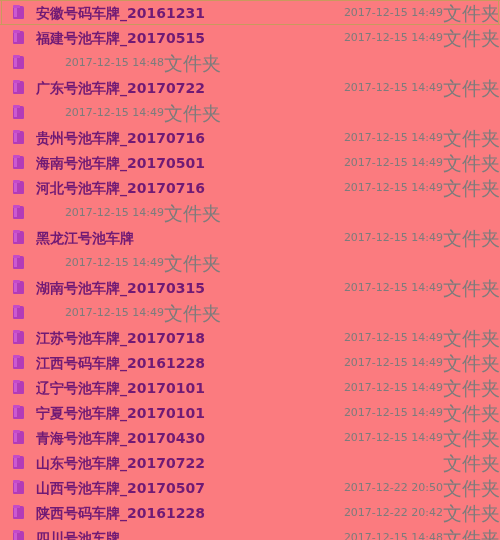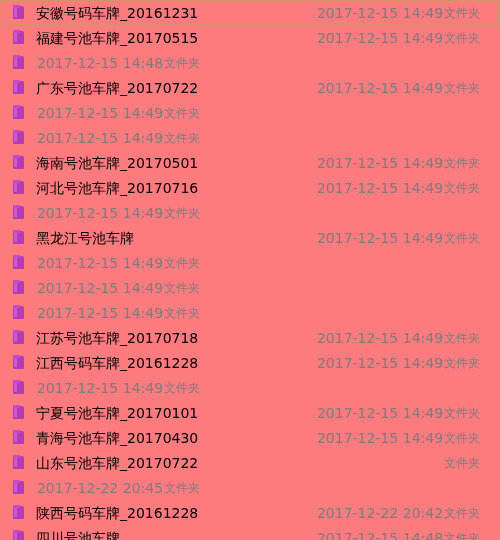--- a/index.html
+++ b/index.html
@@ -87,42 +87,43 @@
     left: 1px;
     top: 3px;
     width: 3px;
     height: 9px;
     background: #d05fd4;
     opacity: .85;
   }
 
   .name {
     flex: 1 1 auto;
-    color: #000000;
+    color: #701a75;
     font-size: 14px;
     line-height: 18px;
     white-space: nowrap;
     overflow: hidden;
     letter-spacing: 0px;
+    font-weight: bold;
   }
 
   .date {
     flex: 0 0 128px;
-    text-align: center;
+    text-align: right;
     color: #7c7c7c;
-    font-size: 14px;
+    font-size: 11px;
     line-height: 18px;
     white-space: nowrap;
   }
 
   .type {
     flex: 0 0 56px;
     text-align: left;
     color: #7c7c7c;
-    font-size: 12px;
+    font-size: 19px;
     line-height: 18px;
     white-space: nowrap;
   }
 </style>
 </head>
 <body>
 
 <div id="file-list">
     <div class="row selected">
       <span class="folder-icon">
@@ -171,20 +172,21 @@
       </span>
       <span class="date">2017-12-15 14:49</span>
       <span class="type">文件夹</span>
     </div>
     <div class="row">
       <span class="folder-icon">
         <span class="body"></span>
         <span class="tab"></span>
         <span class="shine"></span>
       </span>
+      <span class="name">贵州号池车牌_20170716</span>
       <span class="date">2017-12-15 14:49</span>
       <span class="type">文件夹</span>
     </div>
     <div class="row">
       <span class="folder-icon">
         <span class="body"></span>
         <span class="tab"></span>
         <span class="shine"></span>
       </span>
       <span class="name">海南号池车牌_20170501</span>
@@ -228,20 +230,21 @@
       </span>
       <span class="date">2017-12-15 14:49</span>
       <span class="type">文件夹</span>
     </div>
     <div class="row">
       <span class="folder-icon">
         <span class="body"></span>
         <span class="tab"></span>
         <span class="shine"></span>
       </span>
+      <span class="name">湖南号池车牌_20170315</span>
       <span class="date">2017-12-15 14:49</span>
       <span class="type">文件夹</span>
     </div>
     <div class="row">
       <span class="folder-icon">
         <span class="body"></span>
         <span class="tab"></span>
         <span class="shine"></span>
       </span>
       <span class="date">2017-12-15 14:49</span>
@@ -266,20 +269,21 @@
       <span class="name">江西号码车牌_20161228</span>
       <span class="date">2017-12-15 14:49</span>
       <span class="type">文件夹</span>
     </div>
     <div class="row">
       <span class="folder-icon">
         <span class="body"></span>
         <span class="tab"></span>
         <span class="shine"></span>
       </span>
+      <span class="name">辽宁号池车牌_20170101</span>
       <span class="date">2017-12-15 14:49</span>
       <span class="type">文件夹</span>
     </div>
     <div class="row">
       <span class="folder-icon">
         <span class="body"></span>
         <span class="tab"></span>
         <span class="shine"></span>
       </span>
       <span class="name">宁夏号池车牌_20170101</span>
@@ -304,21 +308,22 @@
       </span>
       <span class="name">山东号池车牌_20170722</span>
       <span class="type">文件夹</span>
     </div>
     <div class="row">
       <span class="folder-icon">
         <span class="body"></span>
         <span class="tab"></span>
         <span class="shine"></span>
       </span>
-      <span class="date">2017-12-22 20:45</span>
+      <span class="name">山西号池车牌_20170507</span>
+      <span class="date">2017-12-22 20:50</span>
       <span class="type">文件夹</span>
     </div>
     <div class="row">
       <span class="folder-icon">
         <span class="body"></span>
         <span class="tab"></span>
         <span class="shine"></span>
       </span>
       <span class="name">陕西号码车牌_20161228</span>
       <span class="date">2017-12-22 20:42</span>

